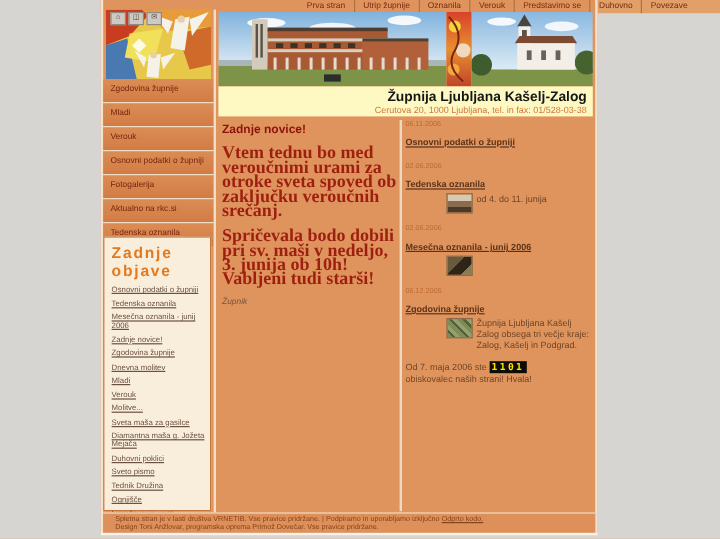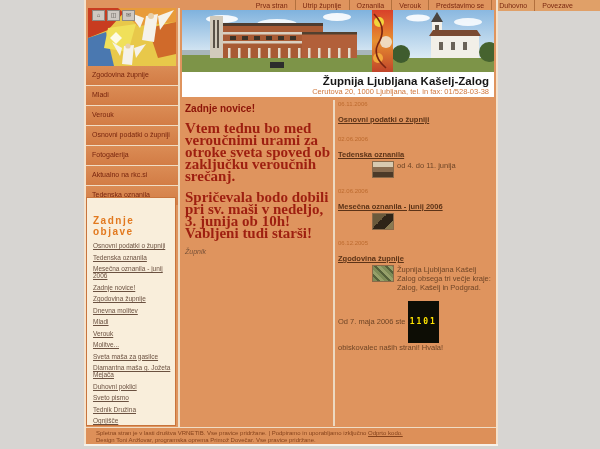--- a/index.html
+++ b/index.html
@@ -51,40 +51,40 @@
     font-size:7px;color:#78250e;line-height:8px;cursor:pointer;
   }
   .side-btn:first-child{border-top:none;}
 
   
   .panel{
     position:absolute;left:0;top:197px;width:90px;height:229px;
     background:#f9eedb;border:1px solid #c8743c;box-sizing:border-box;
     padding:5px 4px 4px 6px;
   }
-  .panel-title{font-size:10px;font-weight:bold;color:#e2791f;letter-spacing:1.5px;margin-bottom:5px;margin-top:12px;}
+  .panel-title{font-size:13px;font-weight:bold;color:#e2791f;letter-spacing:1.5px;margin-bottom:5px;}
   .panel-link{
     font-size:6.5px;color:#6b5140;text-decoration:underline;
     line-height:7px;margin-bottom:4.5px;cursor:pointer;
   }
 
   
   .vline-left{position:absolute;left:92px;top:8px;width:2px;height:420px;background:#efddc6;}
   .vline-mid{position:absolute;left:247px;top:100px;width:2px;height:326px;background:#edd9c1;}
 
   
   .photos{position:absolute;left:96px;top:10px;width:312px;height:62px;display:flex;}
   .photo-main{width:190px;height:62px;}
   .photo-art{width:21px;height:62px;}
   .photo-church{width:101px;height:62px;}
 
   
   .titlebar{
     position:absolute;left:96px;top:72px;width:312px;height:25px;
-    background:#ffffff;text-align:right;box-sizing:border-box;padding:3px 5px 0 0;
+    background:#fef9c3;text-align:right;box-sizing:border-box;padding:3px 5px 0 0;
   }
   .site-title{font-size:11.5px;font-weight:bold;color:#161616;line-height:12px;}
   .site-address{font-size:7.5px;color:#d0773c;line-height:9px;}
 
   
   .news{position:absolute;left:99px;top:103px;width:146px;}
   .news-title{font-size:10px;font-weight:bold;color:#8c1408;margin-bottom:8px;font-family:"Liberation Sans",sans-serif;}
   .news-p{
     font-family:"Liberation Serif",serif;font-weight:bold;
     font-size:15px;color:#9e1f10;line-height:12px;margin-bottom:9px;
@@ -99,21 +99,21 @@
   .recent-body{display:flex;gap:3px;margin-left:34px;}
   .thumb{width:20px;height:15px;flex:0 0 auto;border:1px solid #8a6a4a;}
   .thumb-week{background:linear-gradient(180deg,#d8cab0 0 35%,#8a6d50 35% 70%,#4c3a28 70% 100%);}
   .thumb-month{background:linear-gradient(135deg,#6a5a3c 0 40%,#2e2418 40% 75%,#8a7a52 75% 100%);}
   .thumb-history{background:repeating-linear-gradient(45deg,#7e8c57 0 3px,#55613a 3px 5px,#96a06a 5px 8px);}
   .recent-text{font-size:7.5px;color:#6f4526;line-height:9px;}
   .counter-block{font-size:7.5px;color:#6f4526;line-height:10px;margin-top:8px;}
   .counter{
     display:inline-block;background:#0d0d05;color:#ffe400;
     font-family:"DejaVu Sans Mono",monospace;font-size:8px;font-weight:bold;
-    letter-spacing:2px;padding:16px 2px;vertical-align:middle;
+    letter-spacing:2px;padding:0 2px;vertical-align:middle;
   }
 
   
   .footer{
     position:absolute;left:0;top:427px;width:100%;height:17px;
     border-top:1px solid #f0ddc5;background:#dd9059;
     padding:2px 0 0 10px;box-sizing:border-box;
   }
   .footer-line{font-size:6px;color:#86431c;line-height:7px;}
   .footer-link{text-decoration:underline;cursor:pointer;}

